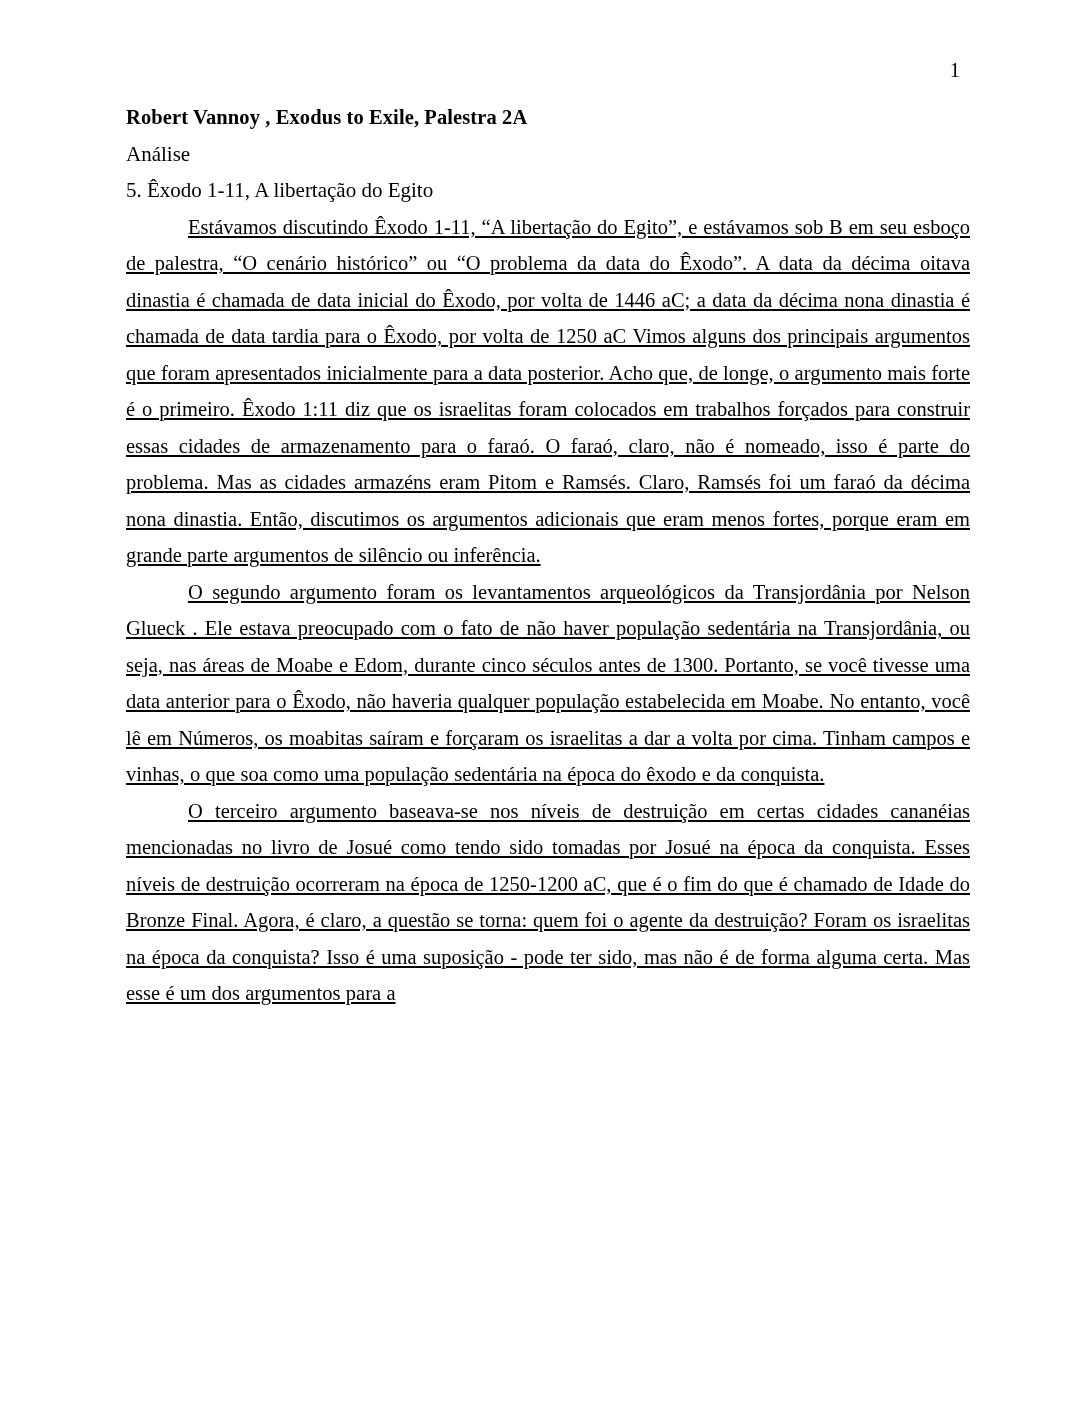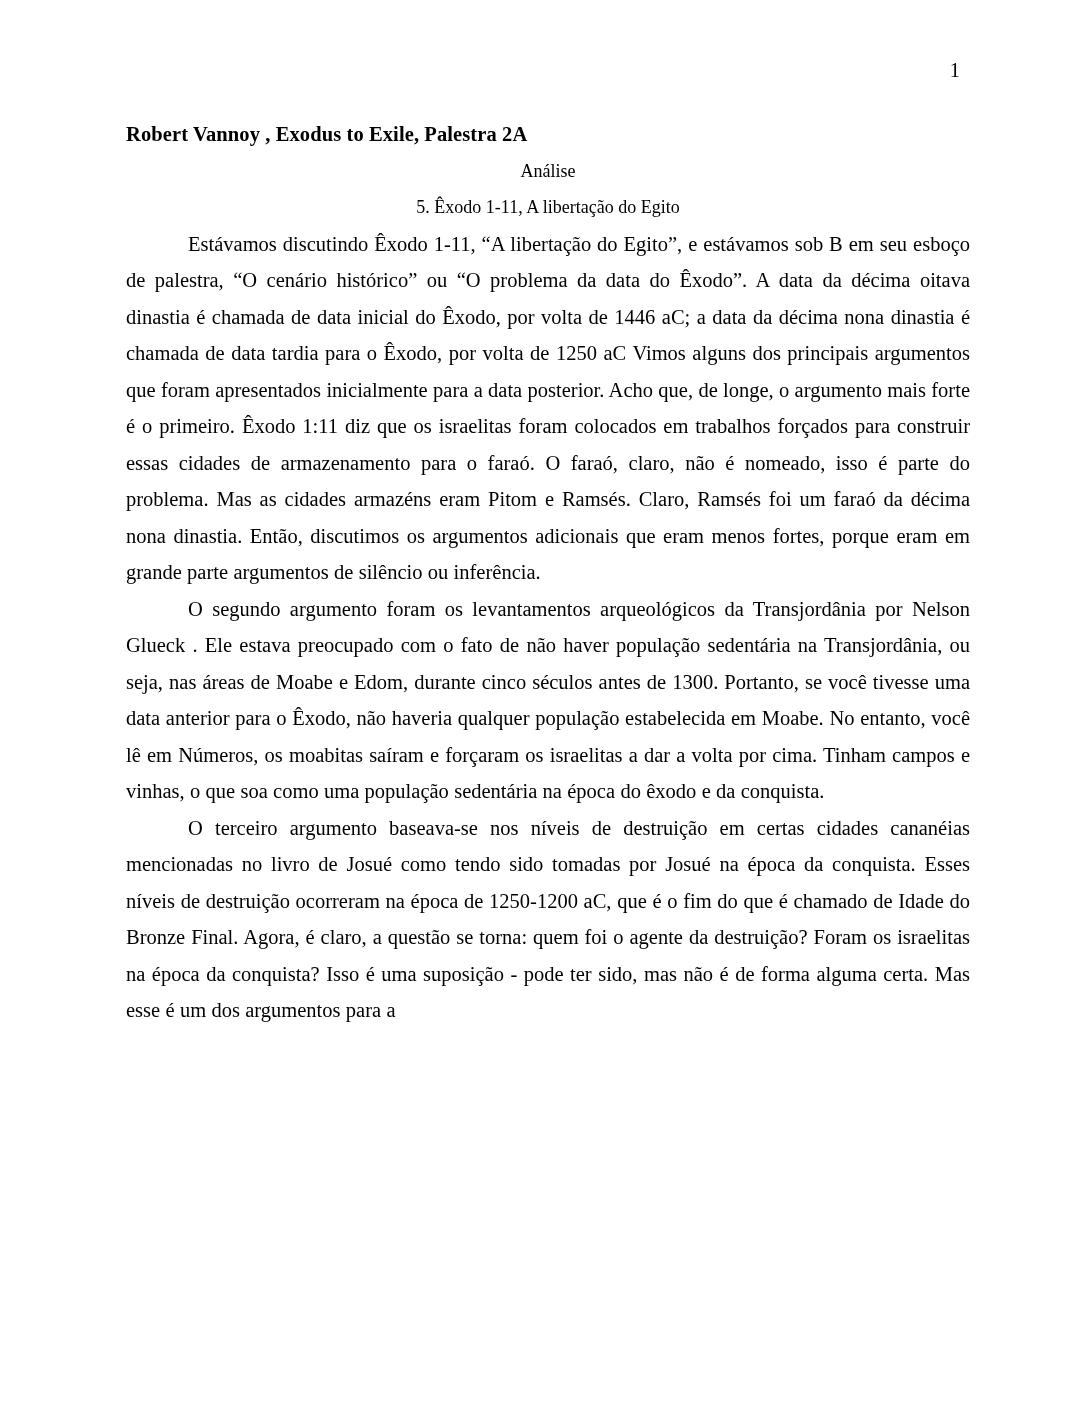--- a/index.html
+++ b/index.html
@@ -22,40 +22,40 @@
     padding: 58px 118px 0 126px;
   }
   .page-number {
     position: absolute;
     top: 60px;
     right: 128px;
     font-size: 20.5px;
     line-height: 1;
   }
   .doc-body {
-    margin-top: 58px;
+    margin-top: 41px;
   }
   .heading {
     font-weight: bold;
     font-size: 20.5px;
     line-height: 36.5px;
     letter-spacing: 0.1px;
   }
   .subline {
-    font-size: 18px;
+    font-size: 21px;
     line-height: 36.5px;
-    text-align: center;
   }
   p.para {
     font-size: 20.5px;
     line-height: 36.5px;
     margin: 0;
     text-align: justify;
     text-indent: 62px;
     word-spacing: 0.2px;
+    text-decoration: underline;
   }
   p.para.first {
     margin-top: 0;
   }
   .lines {
     margin-top: 0;
   }
 </style>
 </head>
 <body>

